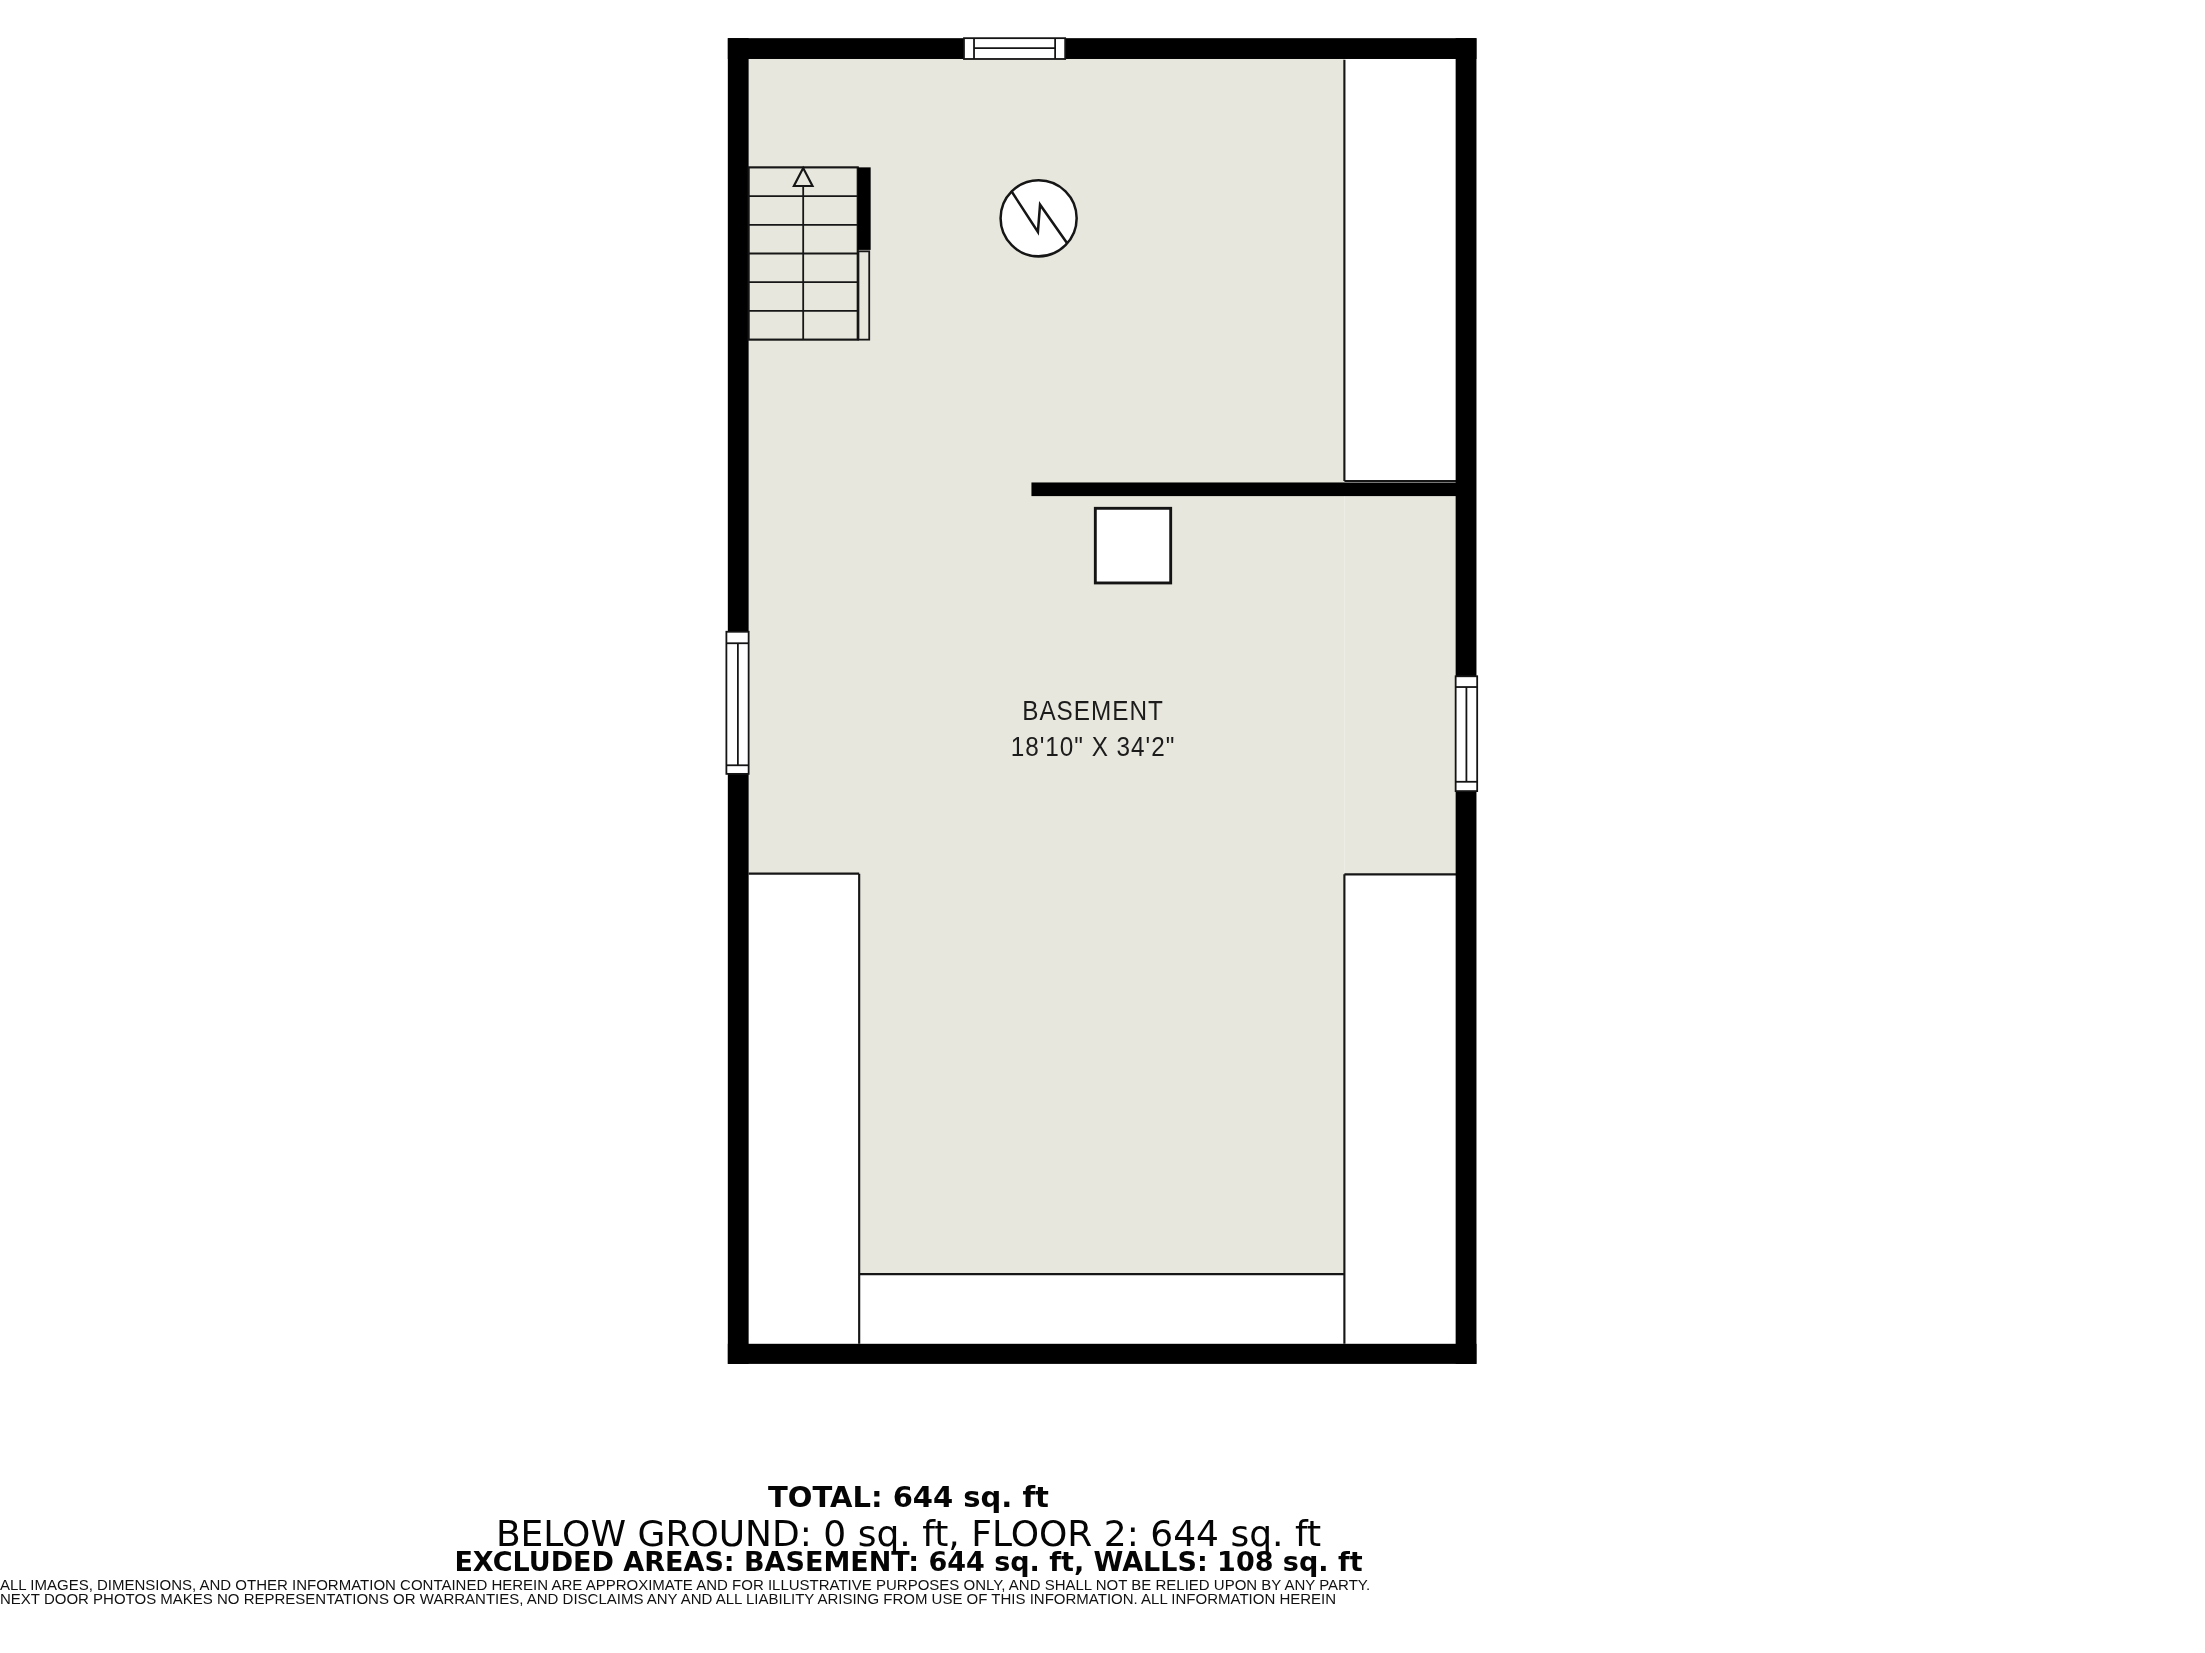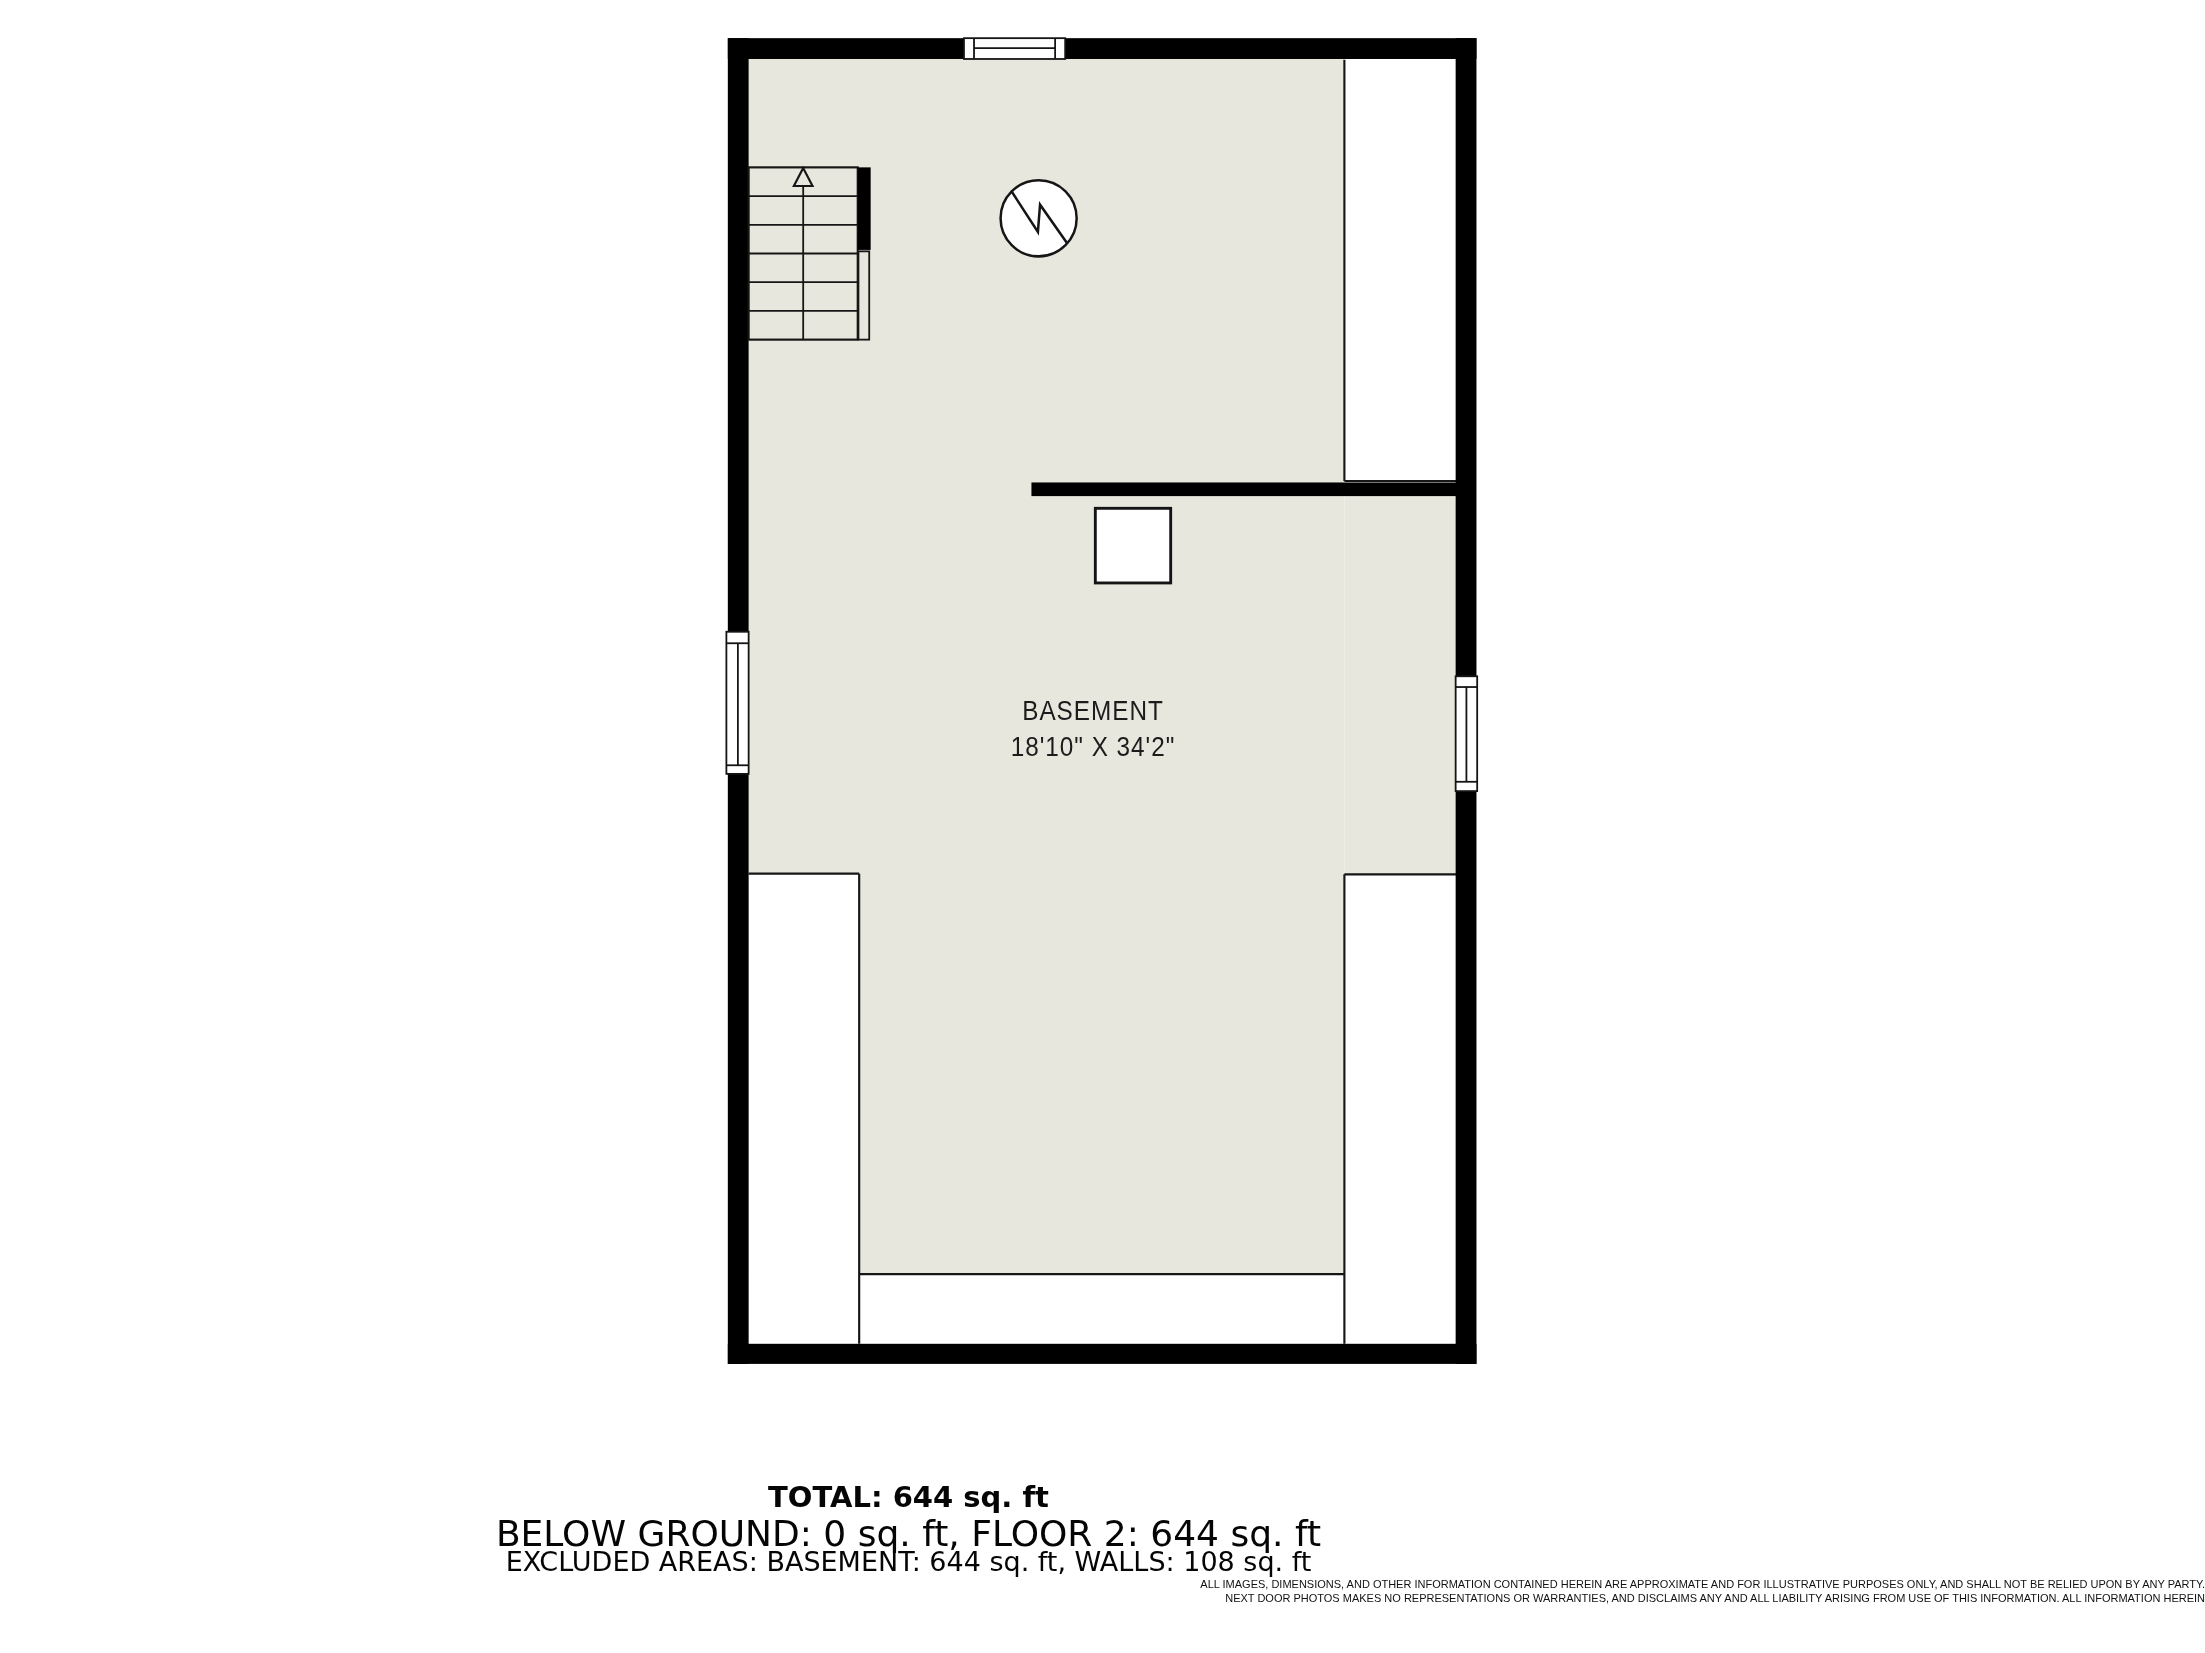--- a/index.html
+++ b/index.html
@@ -7,23 +7,23 @@
           font-family:"Liberation Sans",sans-serif;}
   .plan-svg{position:absolute;left:0;top:0;width:2205px;height:1654px;}
   .overlay{position:absolute;color:#1b1b1b;white-space:nowrap;}
   .room-label{left:734px;width:718px;text-align:center;font-size:27px;letter-spacing:1.1px;
               transform:scaleX(.9);transform-origin:center;color:#1c1c1c;}
   .lbl-name{top:696px;}
   .lbl-dims{top:732px;}
   .summary{left:0;width:1817px;text-align:center;color:#050505;font-family:"DejaVu Sans",sans-serif;}
   .sum-total{top:1480px;font-size:29px;font-weight:bold;}
   .sum-areas{top:1513px;font-size:36px;}
-  .sum-excluded{top:1546px;font-size:27px;}
-  .disclaimer{left:0;top:1578px;width:2205px;text-align:right;color:#111111;
-              font-size:11px;line-height:13.6px;font-family:"Liberation Sans",sans-serif;}
+  .sum-excluded{top:1546px;font-size:27px;font-weight:bold;}
+  .disclaimer{left:0;top:1578px;width:2205px;text-align:left;color:#111111;
+              font-size:15px;line-height:13.6px;font-family:"Liberation Sans",sans-serif;}
 </style>
 </head>
 <body>
 
 <div class="canvas">
 
   <svg class="plan-svg" viewBox="0 0 3072 2304">
 
     <g>
       <rect x="1043" y="82" width="830" height="1693" fill="#e8e7dd"></rect>

